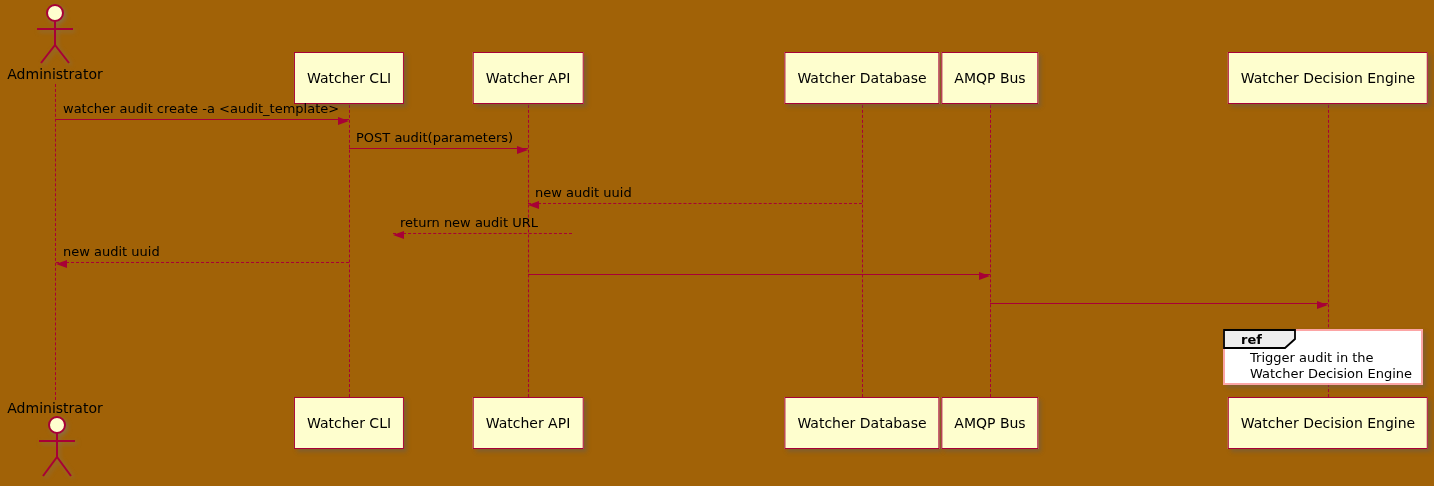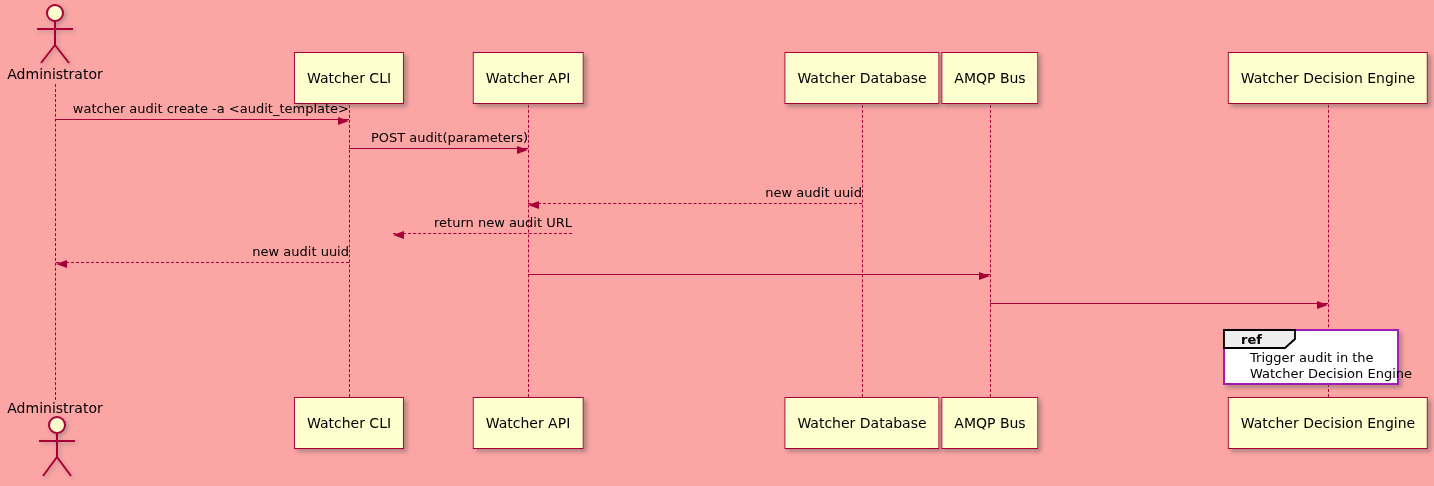--- a/index.html
+++ b/index.html
@@ -1,17 +1,17 @@
 <!DOCTYPE html>
 <html><head>
 <meta charset="utf-8">
 <style>
   html,body { margin:0; padding:0; background:#ffffff; }
   .canvas {
-    position:relative; width:1434px; height:486px; background:#fca5a5;
+    position:relative; width:1434px; height:486px; background:#a16207;
     font-family:"DejaVu Sans","Liberation Sans",sans-serif; color:#000;
     overflow:hidden;
   }
   .lifeline {
     position:absolute; width:0; border-left:1px dashed #A80036;
   }
   .pbox {
     position:absolute; transform:translateX(-50%);
     background:#FEFECE; border:1.5px solid #A80036;
     padding:16px 12px; font-size:14px; line-height:18px; white-space:nowrap;
@@ -19,38 +19,38 @@
   }
   .actor-figure { position:absolute; transform:translateX(-50%);
     filter:drop-shadow(2.5px 2.5px 2px rgba(120,120,120,0.55)); }
   .actor-label {
     position:absolute; transform:translateX(-50%);
     font-size:14px; line-height:16px; white-space:nowrap;
   }
   .message { position:absolute; font-size:13px; }
   .msg-label {
     display:block; height:15px; line-height:15px; padding-left:7px;
-    margin-bottom:3px; white-space:nowrap;text-align:right;
+    margin-bottom:3px; white-space:nowrap;
   }
   .msg-line { height:0; border-top:1px solid #A80036; }
   .message.dashed .msg-line { border-top:1px dashed #A80036; }
   .arrowhead { position:absolute; width:0; height:0; bottom:-5px; }
   .arrowhead.right {
     right:0;
     border-top:4.5px solid transparent; border-bottom:4.5px solid transparent;
     border-left:11px solid #A80036;
   }
   .arrowhead.left {
     left:0;
     border-top:4.5px solid transparent; border-bottom:4.5px solid transparent;
     border-right:11px solid #A80036;
   }
   .ref-box {
-    position:absolute; left:1223px; top:329px; width:176px; height:56px;
-    background:#ffffff; border:2px solid #a21caf; box-sizing:border-box;
+    position:absolute; left:1223px; top:329px; width:200px; height:56px;
+    background:#ffffff; border:2px solid #fca5a5; box-sizing:border-box;
     box-shadow:3px 3px 4px rgba(90,90,90,0.45);
   }
   .ref-tab { position:absolute; top:-2px; left:-2px; }
   .ref-tab polygon { fill:#EEEEEE; stroke:#000; stroke-width:1.8; }
   .ref-tab text { font-family:"DejaVu Sans","Liberation Sans",sans-serif;
     font-size:13px; font-weight:bold; fill:#000; }
   .ref-body { padding:19px 4px 0 25px; font-size:13px; line-height:15.5px;
     white-space:nowrap; }
   svg line, svg circle { stroke:#A80036; }
 </style>

